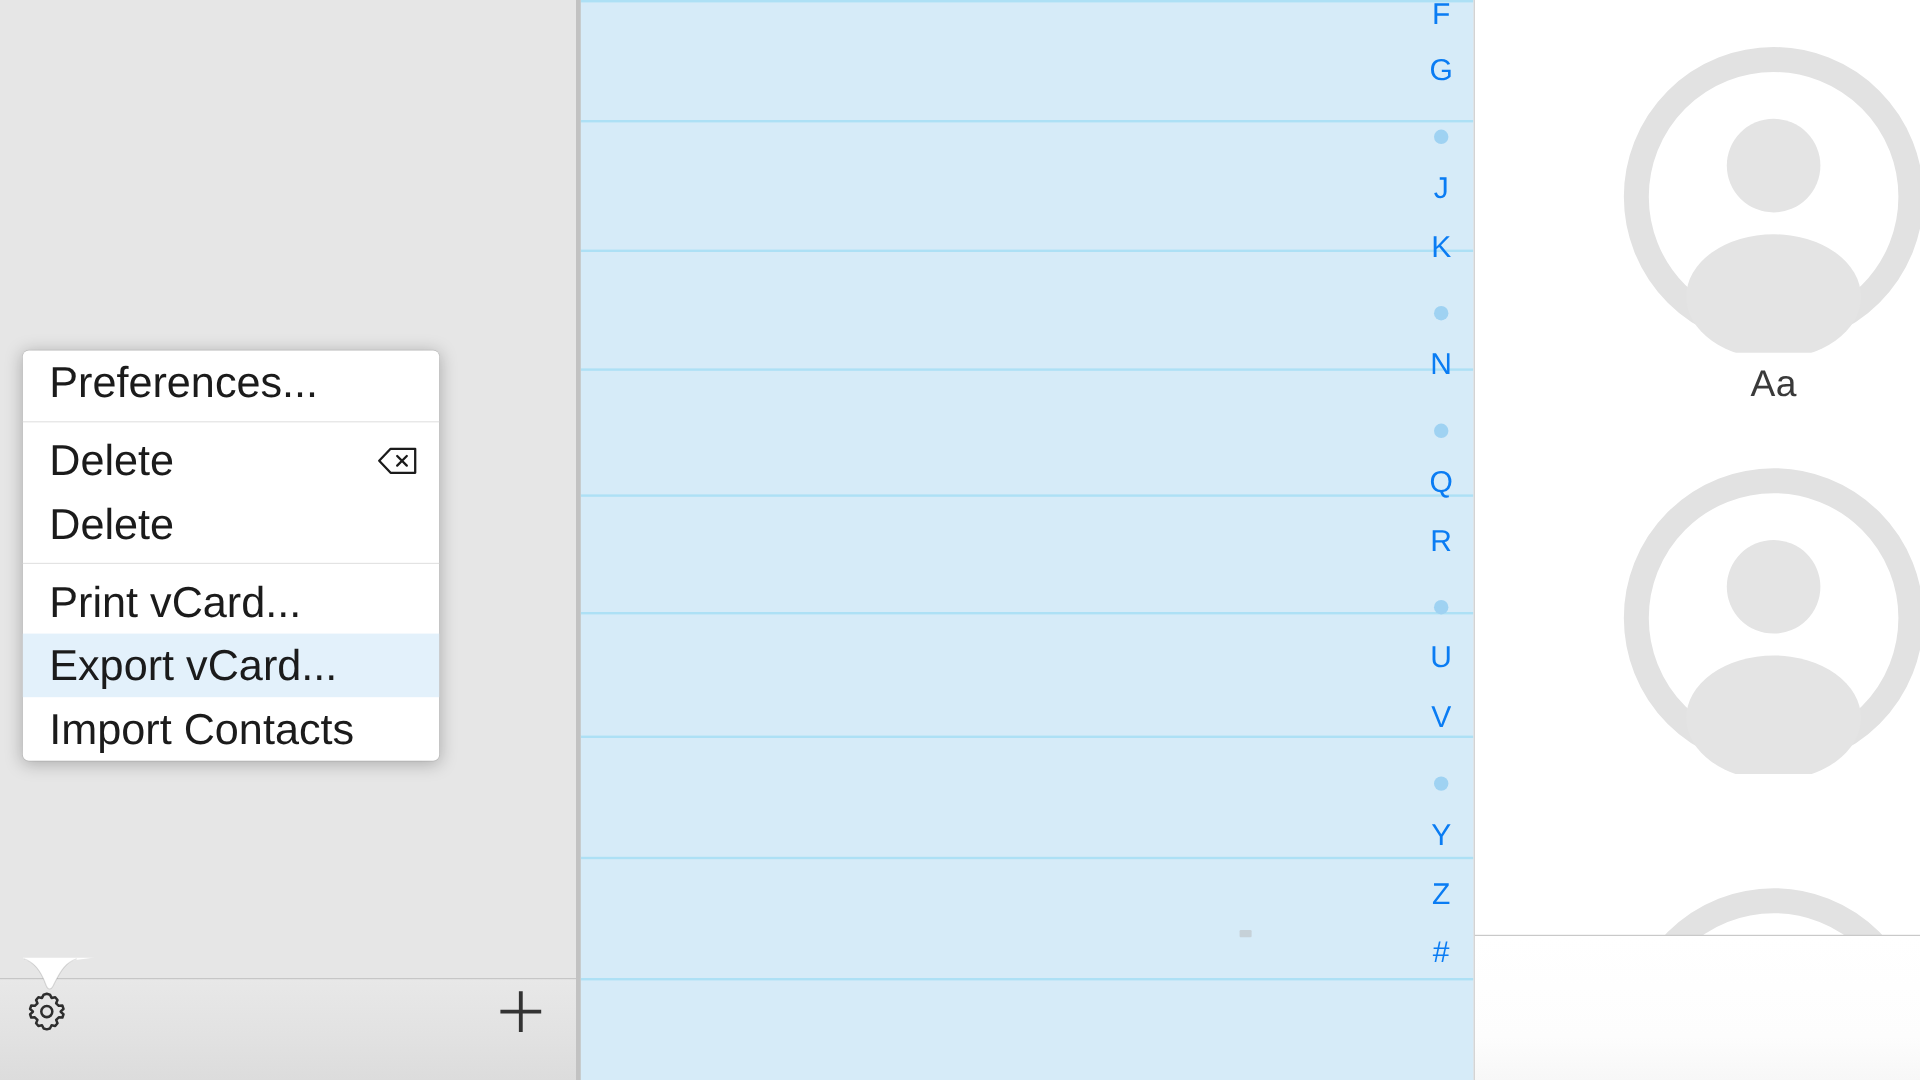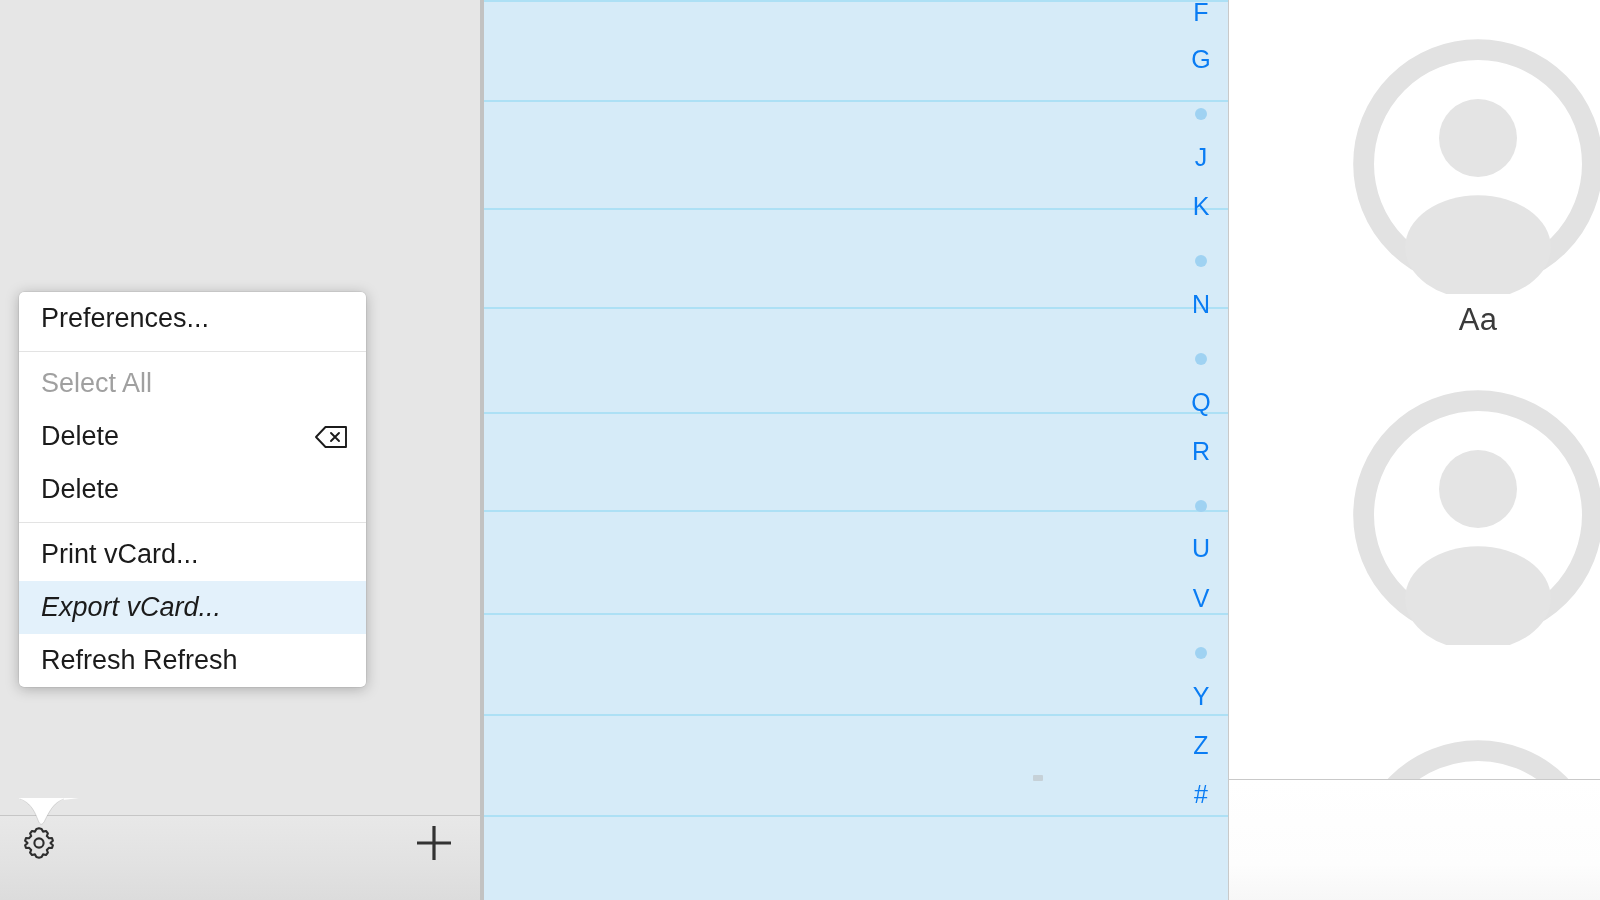--- a/index.html
+++ b/index.html
@@ -217,31 +217,31 @@
     z-index: 50;
     padding: 0;
     box-sizing: border-box;
   }
 
   .menu-item {
     height: 53px;
     display: flex;
     align-items: center;
     padding: 0 22px;
-    font-size: 27px;
+    font-size: 36px;
     color: #1b1b1b;
     font-family: "Liberation Sans", sans-serif;
     box-sizing: border-box;
     position: relative;
     white-space: nowrap;
   }
 
   .menu-item.disabled { color: #a0a0a0; }
 
-  .menu-item.highlighted { background: #e3f1fb; font-style: italic; }
+  .menu-item.highlighted { background: #e3f1fb; }
 
   .menu-sep {
     height: 1px;
     background: #e3e3e3;
     margin: 6px 0 5px 0;
   }
 
   .menu-shortcut {
     position: absolute;
     right: 18px;
@@ -367,44 +367,41 @@
     <div class="detail-divider"></div>
     <div class="detail-bottom"></div>
   </div>
 
   <div class="popover">
     <div class="menu-content">
         <div class="menu-item">
           <span>Preferences...</span>
         </div>
         <div class="menu-sep"></div>
-        <div class="menu-item disabled">
-          <span>Select All</span>
-        </div>
         <div class="menu-item">
           <span>Delete</span>
           <span class="menu-shortcut">
             <svg width="34" height="24" viewBox="0 0 34 24" aria-hidden="true">
               <path d="M11.5 2 H32 V22 H11.5 L2 12 Z" fill="none" stroke="#1b1b1b" stroke-width="1.9" stroke-linejoin="round"></path>
               <path d="M17 8 L25 16 M25 8 L17 16" stroke="#1b1b1b" stroke-width="1.9" stroke-linecap="round"></path>
             </svg>
           </span>
         </div>
         <div class="menu-item">
           <span>Delete</span>
         </div>
         <div class="menu-sep"></div>
         <div class="menu-item">
           <span>Print vCard...</span>
         </div>
         <div class="menu-item highlighted" style="background: rgb(227, 241, 251);">
           <span>Export vCard...</span>
         </div>
         <div class="menu-item">
-          <span>Refresh Refresh</span>
+          <span>Import Contacts</span>
         </div>
       </div>
   </div>
 
   <div class="popover-tail">
     <svg width="60" height="34" viewBox="0 0 60 34" aria-hidden="true">
       <path d="M0 0 H60 L44 2 C36 4 32 10 26 22 C24 27 21 28 19 22 C15 11 10 4 2 2 Z" fill="#ffffff"></path>
       <path d="M1 1 C10 4 15 11 19 22 C21 28 24 27 26 22 C32 10 36 4 45 1" fill="none" stroke="rgba(0,0,0,0.12)" stroke-width="1"></path>
     </svg>
   </div>

